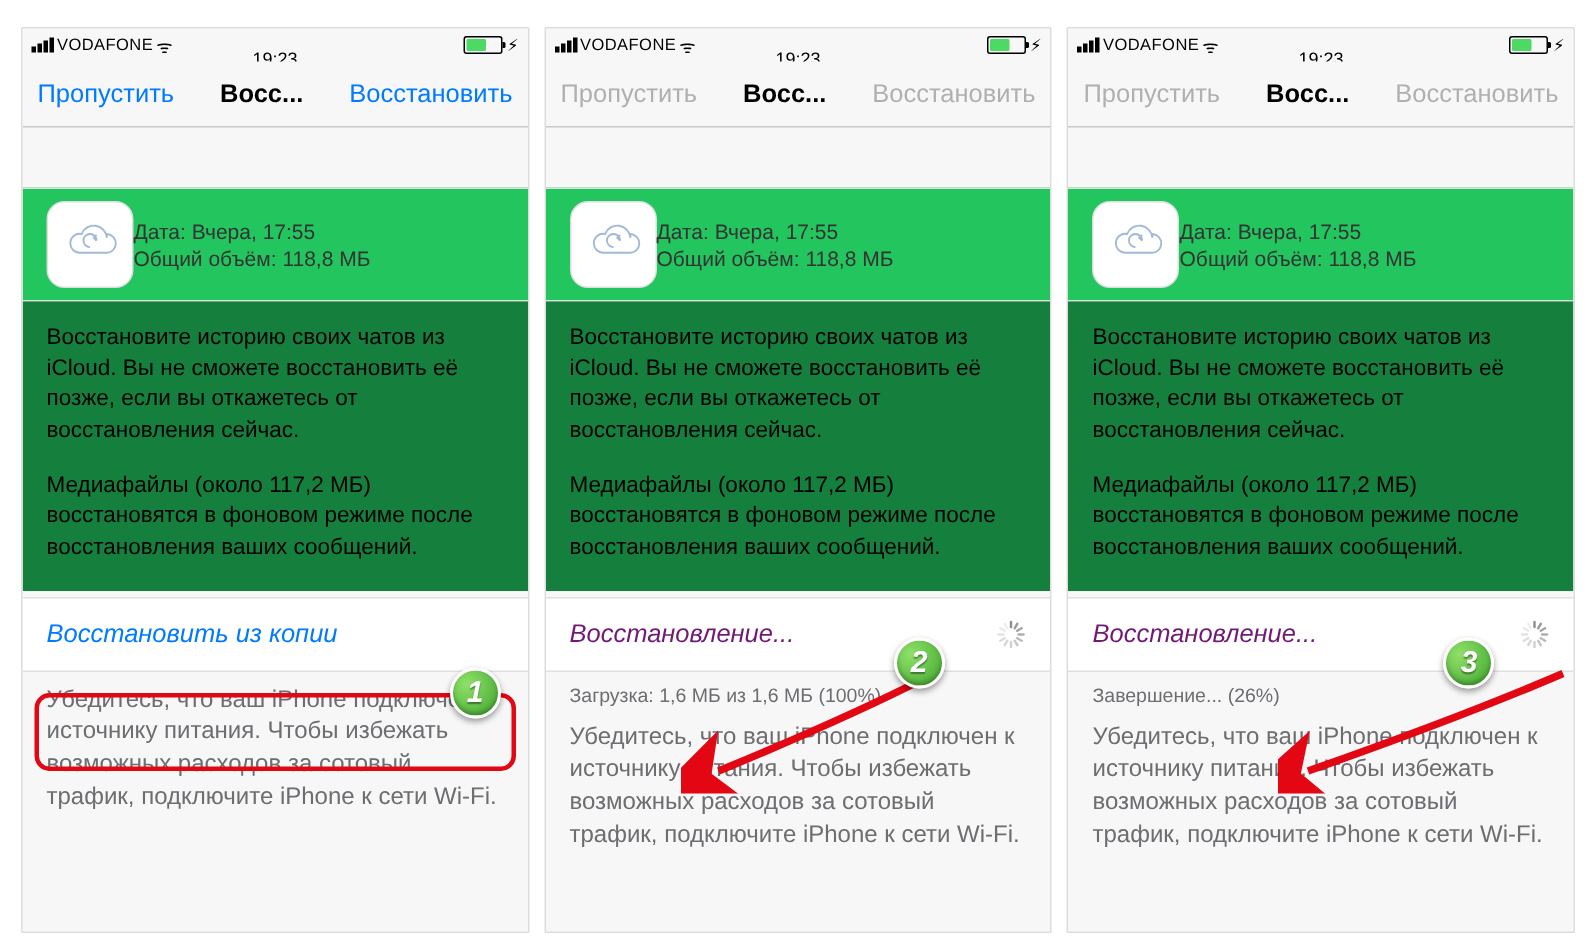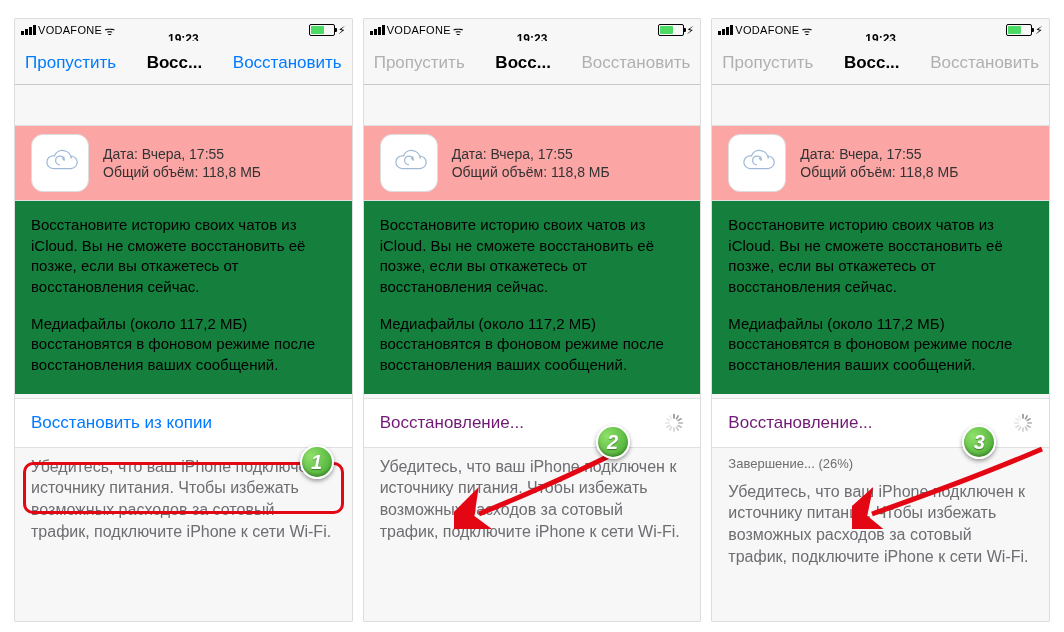--- a/index.html
+++ b/index.html
@@ -32,21 +32,21 @@
   .status-bar {
     height: 22px;
     background: #f7f7f7;
     display: flex;
     align-items: center;
     font-size: 12px;
     padding: 0 6px;
     color: #000;
   }
   .sb-left { display: flex; align-items: center; gap: 2px; flex: 1; }
-  .sb-center { flex: 0 0 auto; font-weight: 700; margin-top: 18px; }
+  .sb-center { flex: 0 0 auto; font-weight: 400; margin-top: 18px; }
   .sb-right { flex: 1; display: flex; justify-content: flex-end; align-items: center; gap: 3px; }
   .signal { display: inline-flex; align-items: flex-end; gap: 1px; }
   .signal i { width: 3px; background: #000; display: inline-block; }
   .signal i:nth-child(1){height:4px}
   .signal i:nth-child(2){height:6px}
   .signal i:nth-child(3){height:8px}
   .signal i:nth-child(4){height:10px}
   .carrier { font-size: 11px; letter-spacing: 0.3px; }
   .wifi-icon { font-size: 12px; }
   .battery {
@@ -76,26 +76,25 @@
 
   .content {
     flex: 1;
     overflow: hidden;
     display: flex;
     flex-direction: column;
   }
   .backup-info-row {
     margin-top: 40px;
     padding: 8px 16px;
-    background: #fca5a5;
+    background: #22c55e;
     border-top: 1px solid #e0e0e0;
     border-bottom: 1px solid #e0e0e0;
     display: flex;
     align-items: center;
-    gap: 14px;
   }
   .cloud-box {
     width: 58px; height: 58px; border: 1px solid #ddd; border-radius: 12px;
     display: flex; align-items: center; justify-content: center; background:#fff;
   }
   .cloud-icon svg { width: 40px; height: 30px; }
   .backup-meta { display: flex; flex-direction: column; font-size: 14px; color: #333; gap: 2px;}
   .backup-meta .line { white-space: nowrap; }
   .meta-label { color:#333; }
   .meta-value { color:#333; }
@@ -113,20 +112,21 @@
     background: #fff;
     border-top: 1px solid #e0e0e0;
     border-bottom: 1px solid #e0e0e0;
     padding: 14px 16px;
     display: flex;
     align-items: center;
     justify-content: space-between;
     font-size: 17px;
     margin-top: 4px;
     position: relative;
+    font-style: italic;
   }
   .action-row .title-active { color: #007aff; }
   .action-row .title-inactive { color: #701a75; }
   .spinner {
     width: 20px; height: 20px; position: relative;
   }
   .spinner svg { width:20px; height:20px; }
 
   .sub-status {
     padding: 8px 16px 2px 16px;
@@ -302,20 +302,21 @@
             <line x1="12" y1="22" x2="12" y2="18" opacity="0.4"></line>
             <line x1="7" y1="20.5" x2="9" y2="17" opacity="0.35"></line>
             <line x1="3.5" y1="17" x2="7" y2="15" opacity="0.3"></line>
             <line x1="2" y1="12" x2="6" y2="12" opacity="0.25"></line>
             <line x1="3.5" y1="7" x2="7" y2="9" opacity="0.2"></line>
             <line x1="7" y1="3.5" x2="9" y2="7" opacity="0.15"></line>
           </g>
             </svg>
         </span>
       </div>
+      <div class="sub-status">Загрузка: 1,6 МБ из 1,6 МБ (100%)</div>
       <div class="footer-note">Убедитесь, что ваш iPhone подключен к источнику питания. Чтобы избежать возможных расходов за сотовый трафик, подключите iPhone к сети Wi-Fi.</div>
     </div>
 
     <div class="badge" style="left:232px; top:406px;">2</div>
     <svg class="arrow" style="left:90px; top:420px; width:180px; height:90px;" viewBox="0 0 180 90">
       <defs>
           <marker id="ah2" markerWidth="12" markerHeight="12" refX="2" refY="5" orient="auto">
         <path d="M0,0 L12,5 L0,10 L3,5 z" fill="#e30613"></path>
           </marker>
         </defs>

